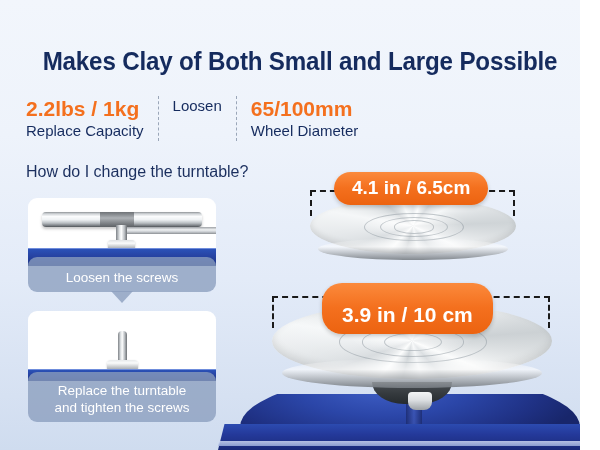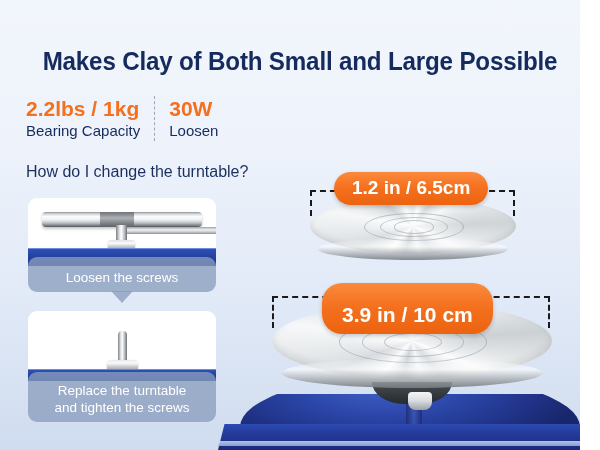--- a/index.html
+++ b/index.html
@@ -299,25 +299,28 @@
 </head>
 <body>
 
 <div id="stage">
 
   <div id="title">Makes Clay of Both Small and Large Possible</div>
 
   <div id="specs">
     <div class="spec">
       <div class="spec-value">2.2lbs / 1kg</div>
-      <div class="spec-label">Bearing Capacity</div>
+      <div class="spec-label">Replace Capacity</div>
     </div>
     <div class="spec">
-      <div class="spec-value">30W</div>
       <div class="spec-label">Loosen</div>
+    </div>
+    <div class="spec">
+      <div class="spec-value">65/100mm</div>
+      <div class="spec-label">Wheel Diameter</div>
     </div>
   </div>
 
   <div id="question">How do I change the turntable?</div>
 
   <div class="step" id="step1">
     <div class="step-photo">
       <div class="plate">
         <div class="plate-seam"></div>
       </div>
@@ -347,21 +350,21 @@
   <div class="bracket" id="bracket-small"></div>
   <div class="wheel" id="wheel-small">
     <div class="rim"></div>
     <div class="disc-top">
       <div class="groove" style="left:26%;top:26%;width:48%;height:48%;"></div>
       <div class="groove" style="left:34%;top:34%;width:32%;height:32%;"></div>
       <div class="groove" style="left:41%;top:40%;width:18%;height:20%;"></div>
     </div>
     <div class="rim-band"></div>
   </div>
-  <div class="badge" id="badge-small">1.2 in / 6.5cm</div>
+  <div class="badge" id="badge-small">4.1 in / 6.5cm</div>
 
   <div class="bracket" id="bracket-large"></div>
 
   <div id="machine">
     <div id="machine-basin"></div>
     <div id="machine-shaft"></div>
     <div id="machine-slab"></div>
     <div id="machine-edge"></div>
   </div>
 

